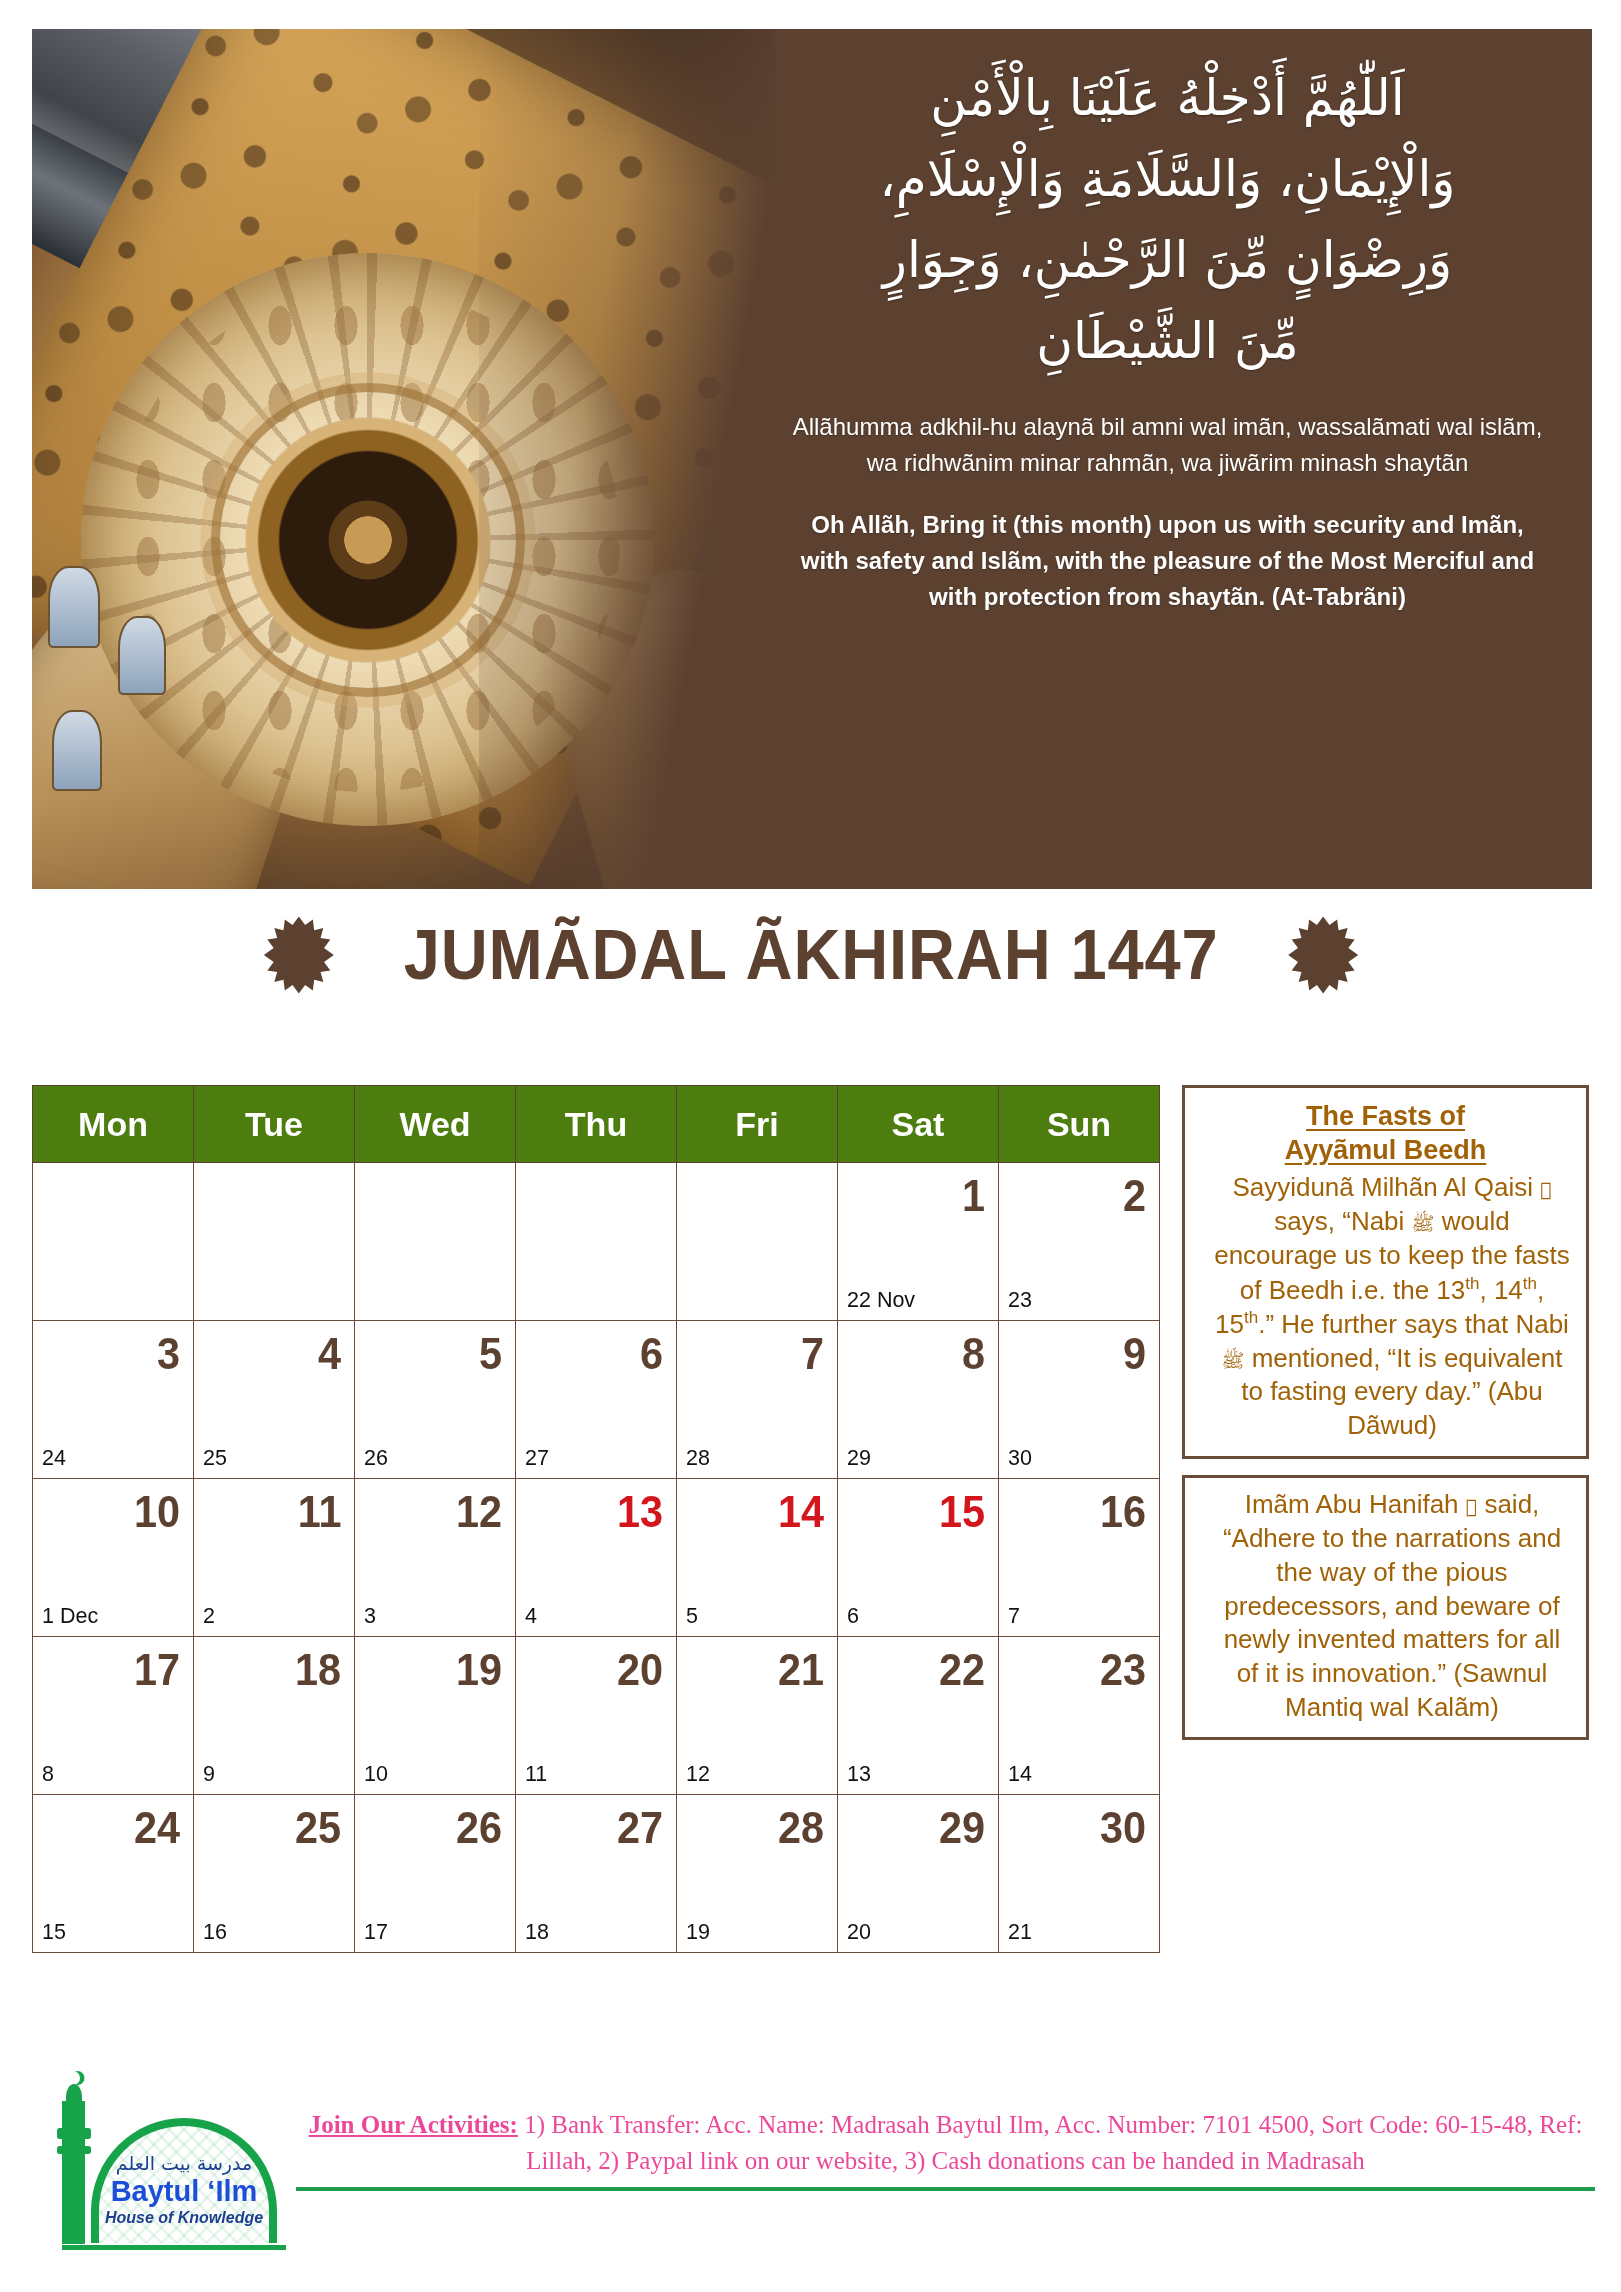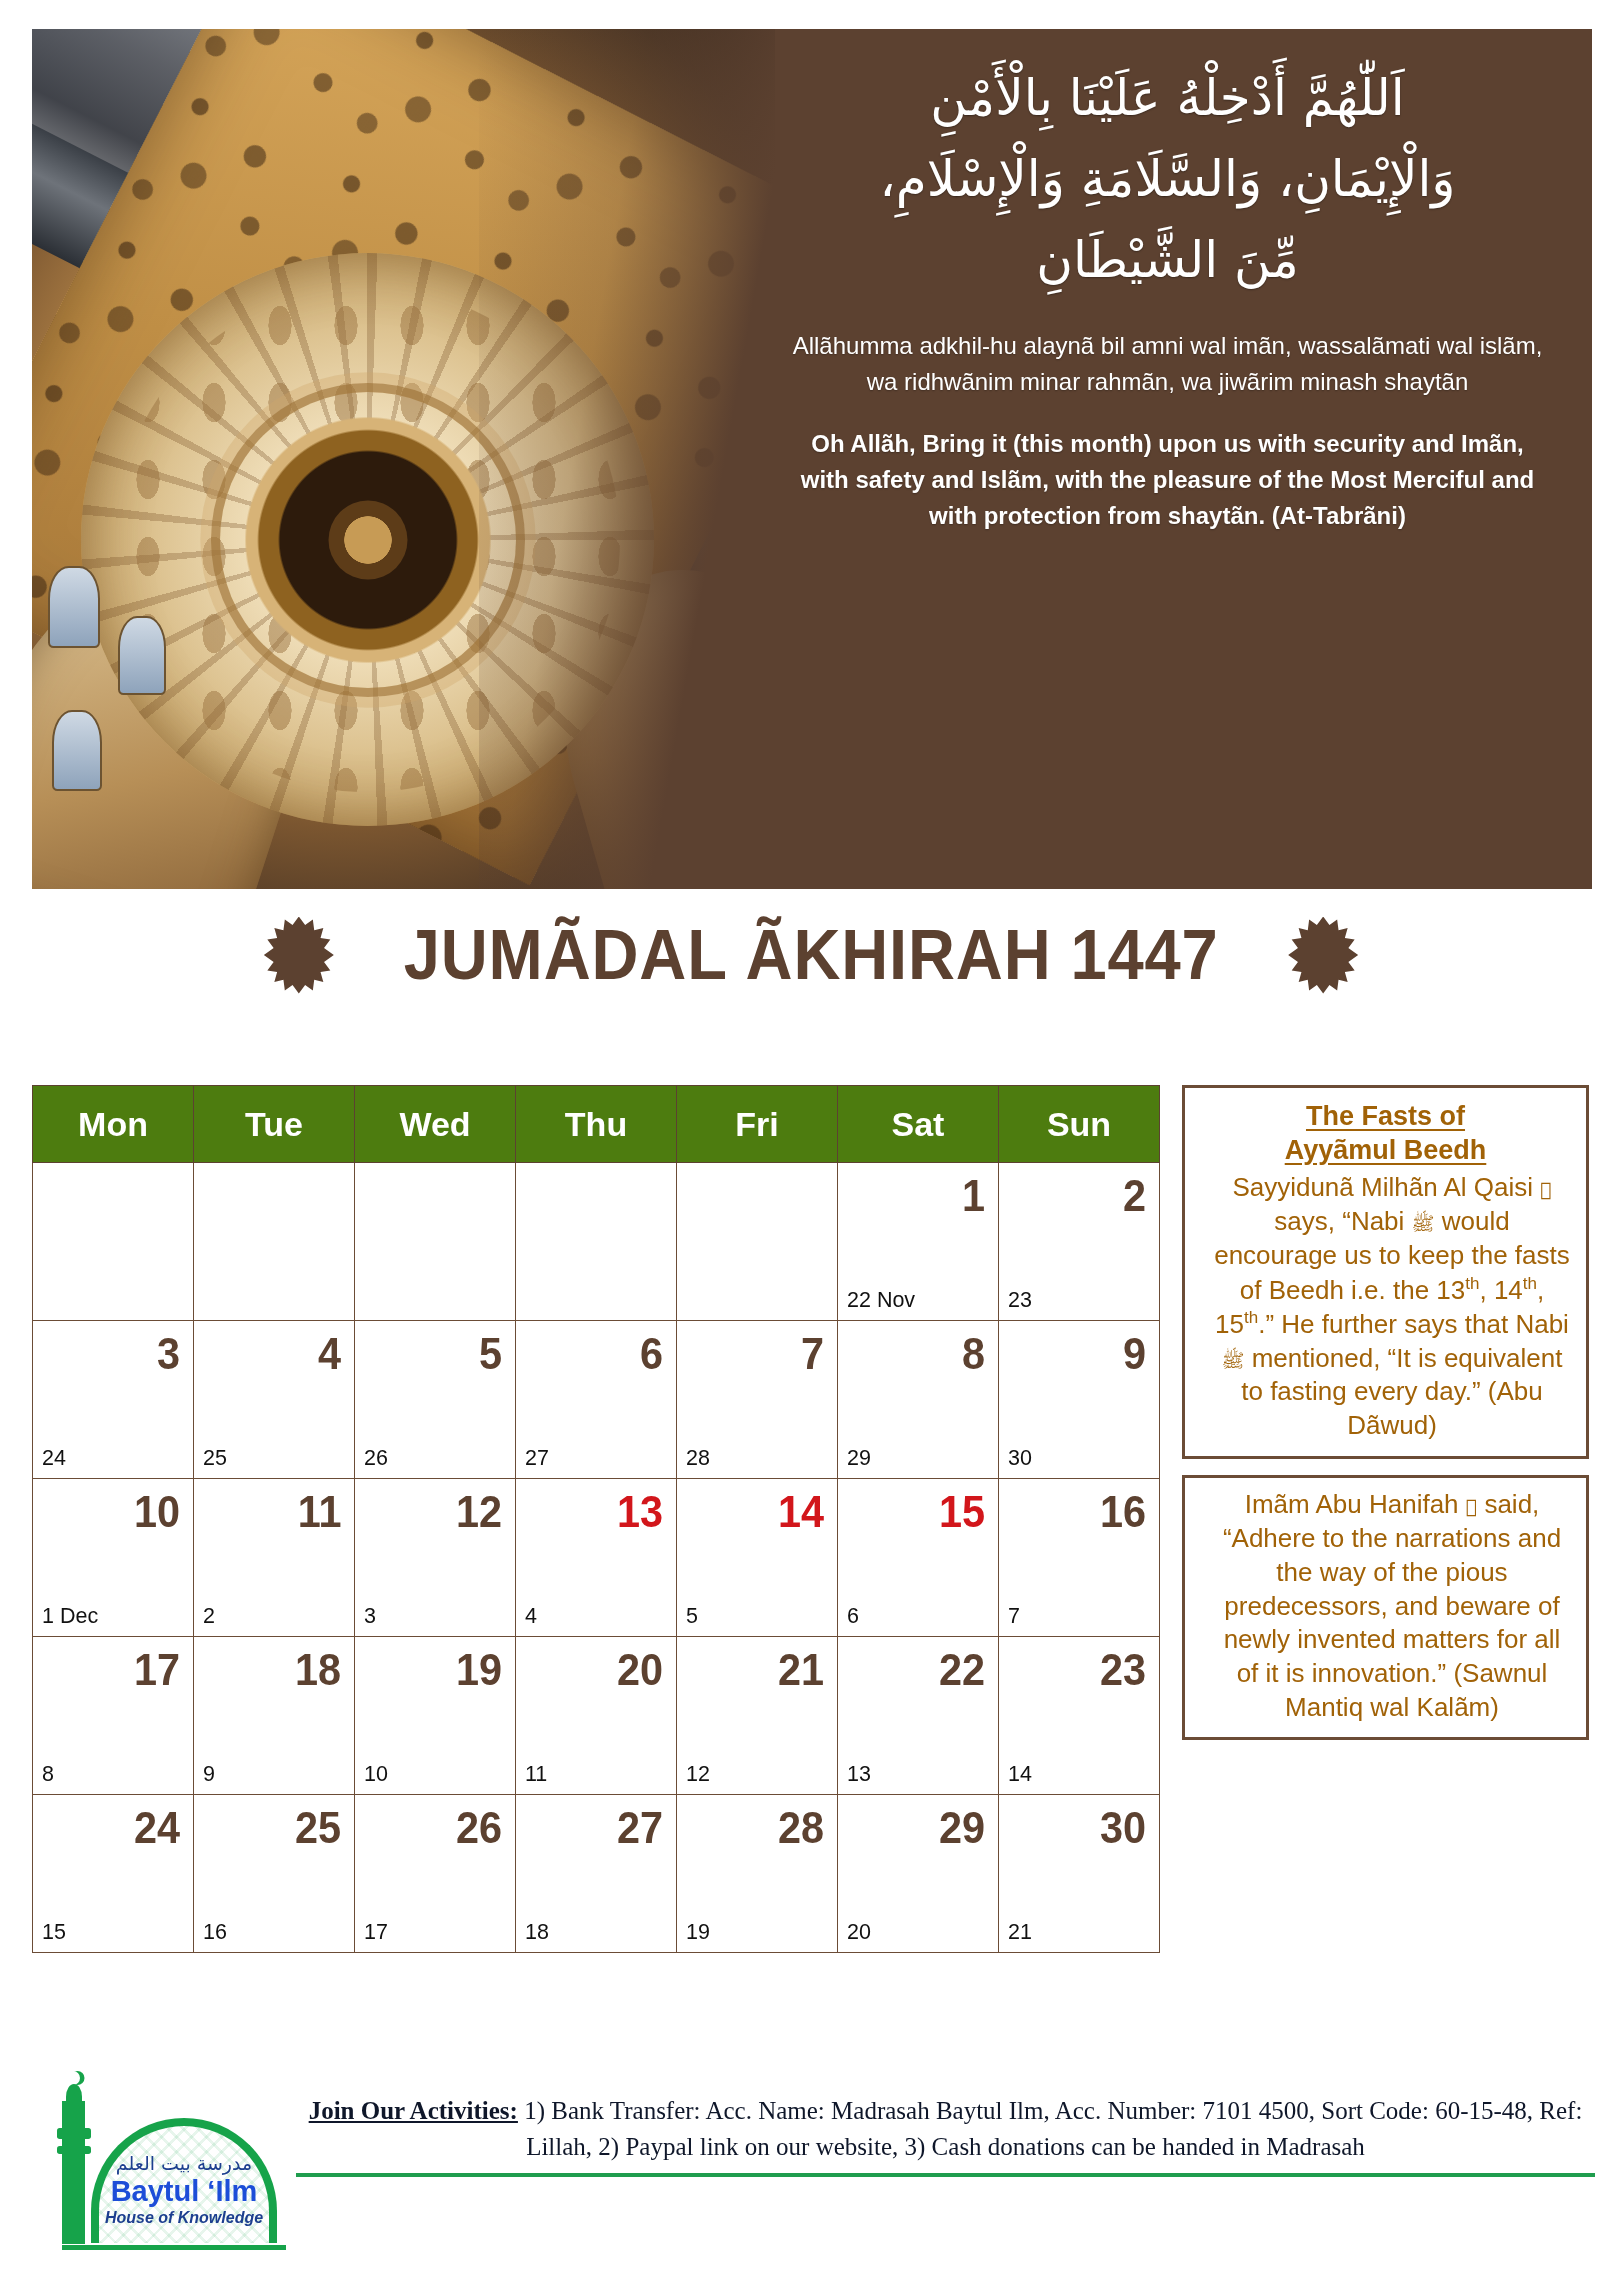--- a/index.html
+++ b/index.html
@@ -289,23 +289,23 @@
   }
   .logo-base { position:absolute; left:23px; top:149px; width:224px; height:5.4px; background:#16a34a; }
   .logo-ar { position:absolute; left:52px; top:56px; width:186px; text-align:center;
              font-family:"DejaVu Sans", sans-serif; font-size:19px; color:#1d3f8f; direction:rtl;}
   .logo-en { position:absolute; left:52px; top:79px; width:186px; text-align:center;
              font-size:29px; font-weight:700; color:#1d4ed8; }
   .logo-sub { position:absolute; left:52px; top:113px; width:186px; text-align:center;
               font-size:16px; font-style:italic; font-weight:600; color:#1d3f8f; }
 
   .foot-text {
-    position: absolute; left: 296px; top: 6px; width: 1299px;
+    position: absolute; left: 296px; top: 20px; width: 1299px;
     text-align: center;
-    color: #0f172a;
+    color: #ec4899;
     font-family: "Liberation Serif", serif;
   }
   .foot-line { font-size: 25px; line-height: 1.42; }
   .foot-line b { font-weight: 700; text-decoration: underline; }
   .foot-rule { height: 3.6px; background: #1f9d4e; margin: 9px 0 9px 0; width: 100%; }
   .foot-addr { font-size: 23px; }
 </style>
 </head>
 <body>
 
@@ -323,20 +323,21 @@
       </div>
       <div class="win" style="left:16px;top:537px;width:52px;height:82px;"></div>
       <div class="win" style="left:86px;top:587px;width:48px;height:79px;"></div>
       <div class="win" style="left:19.7px;top:681px;width:50px;height:81px;"></div>
     </div>
 
     <div class="hero-text">
       <div class="arabic">
         <div>اَللّٰهُمَّ أَدْخِلْهُ عَلَيْنَا بِالْأَمْنِ</div>
         <div>وَالْإِيْمَانِ، وَالسَّلَامَةِ وَالْإِسْلَامِ،</div>
+        <div>وَرِضْوَانٍ مِّنَ الرَّحْمٰنِ، وَجِوَارٍ</div>
         <div>مِّنَ الشَّيْطَانِ</div>
       </div>
       <div class="translit">Allãhumma adkhil-hu alaynã bil amni wal imãn, wassalãmati wal islãm, wa ridhwãnim minar rahmãn, wa jiwãrim minash shaytãn</div>
       <div class="translation">Oh Allãh, Bring it (this month) upon us with security and Imãn, with safety and Islãm, with the pleasure of the Most Merciful and with protection from shaytãn. (At-Tabrãni)</div>
     </div>
   </div>
 
   <div class="title-row">
     <div class="starburst"></div>
     <div class="cal-title">JUMÃDAL ÃKHIRAH 1447</div>

